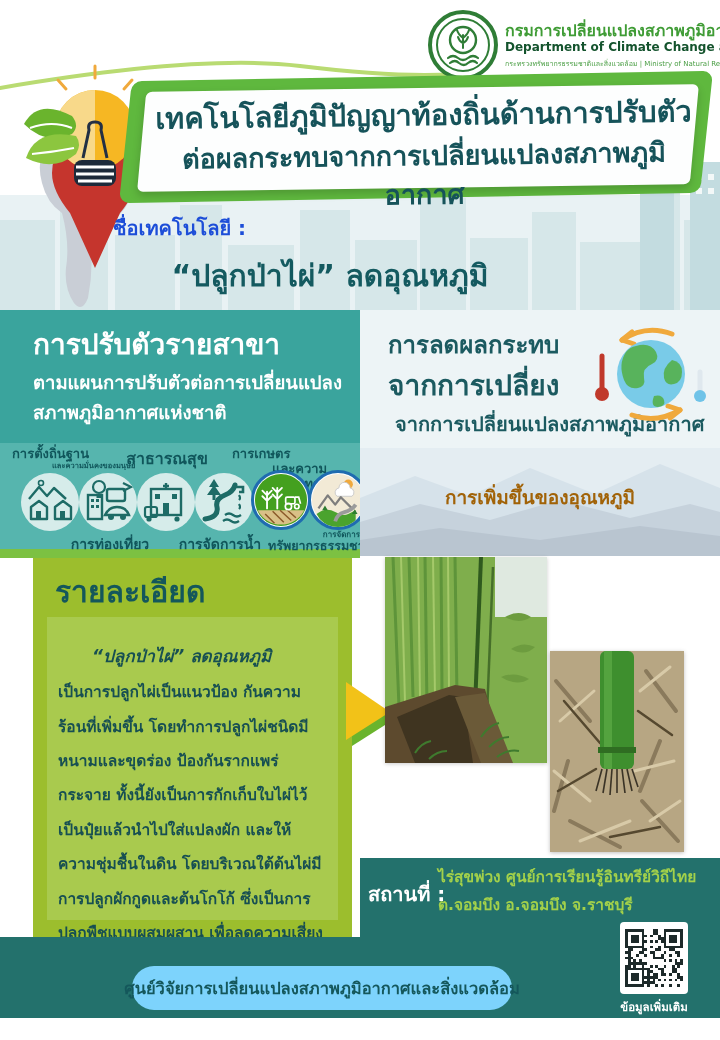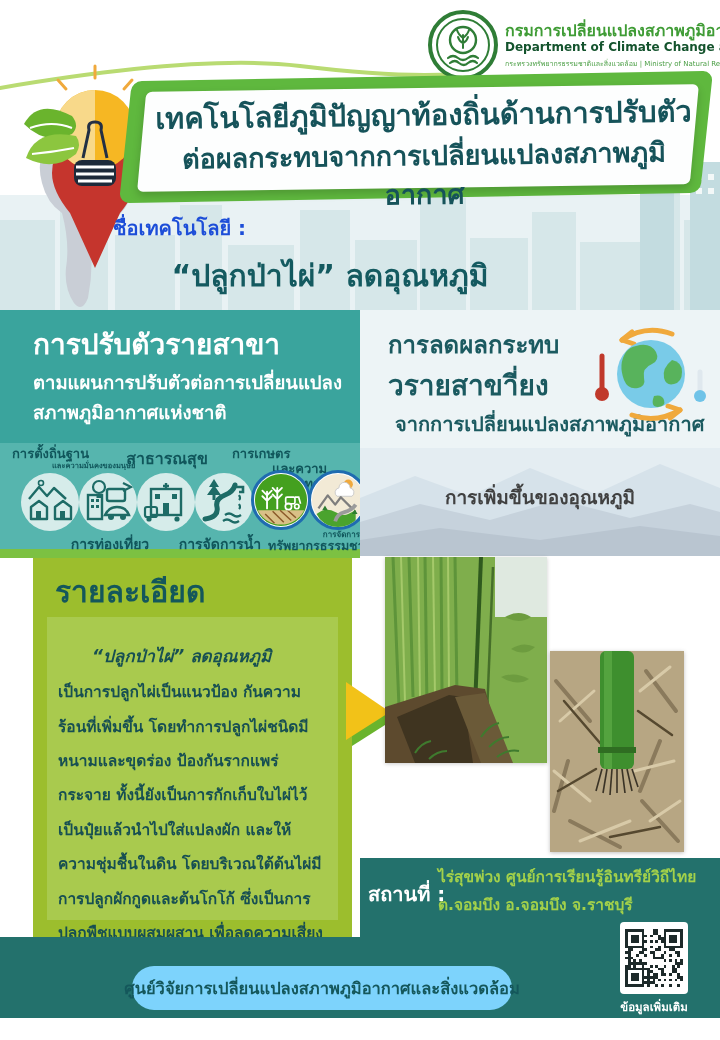--- a/index.html
+++ b/index.html
@@ -27,21 +27,21 @@
   .left-panel{left:0;top:310px;width:360px;height:246px;background:#3aa49d;}
   .icons-band{left:0;top:443px;width:360px;height:109px;background:#56b5ae;}
   .right-panel{left:360px;top:310px;width:360px;height:246px;background:#edf4f6;}
   .adapt-h{left:33px;top:322px;font-size:28px;font-weight:800;color:#ffffff;}
   .adapt-s1{left:33px;top:368px;font-size:18.5px;font-weight:700;color:#ffffff;}
   .adapt-s2{left:33px;top:398px;font-size:18.5px;font-weight:700;color:#ffffff;}
   .impact-h1{left:388px;top:325px;font-size:24px;font-weight:800;color:#1b5a60;}
   .impact-h2{left:388px;top:363px;font-size:28px;font-weight:800;color:#1b5a60;}
   .impact-s{left:395px;top:408px;font-size:20px;font-weight:700;color:#1b5a60;}
   .mountains{left:360px;top:448px;width:360px;height:108px;}
-  .risk-label{left:400px;top:482px;width:280px;text-align:center;font-size:19px;font-weight:800;color:#404040;}
+  .risk-label{left:400px;top:482px;width:280px;text-align:center;font-size:19px;font-weight:800;color:#a16207;}
   
   .sector-circle{position:absolute;top:473px;width:58px;height:58px;border-radius:50%;
     background:#d6ecea;display:flex;align-items:center;justify-content:center;overflow:hidden;}
   .sector-circle.hl{background:#ffffff;border:3px solid #1f6cb0;width:60px;height:60px;top:470px;box-sizing:border-box;}
   .sec-lab{position:absolute;color:#10565b;line-height:1.15;}
   .sec-lab .b{font-weight:800;}
   .sec-lab .s{font-weight:600;padding-left:40px;}
   
   .green-strip{left:0;top:549px;width:360px;height:9px;background:#7cc142;}
   
@@ -256,21 +256,21 @@
       <path d="M30,16 a6,6 0 0 1 12,0 a5,5 0 0 1 2,9 h-16 a5,5 0 0 1 2,-9" fill="#ffffff" stroke="#c9c9c9" stroke-width="1"></path>
       <path d="M8,38 l10,-14 8,10 6,-8 12,12" fill="none" stroke="#7d7d7d" stroke-width="2.4" stroke-linejoin="round"></path>
       <path d="M6,44 q10,-8 20,-2 q8,5 14,2 l8,-4 v14 a28,28 0 0 1 -42,-10" fill="#4aa32e"></path>
       <path d="M26,52 q2,-8 10,-10 q8,-2 12,-8" fill="none" stroke="#9b9b9b" stroke-width="4"></path>
       <path d="M12,40 l3,-5 3,5 Z M44,44 l3,-5 3,5 Z" fill="#2e7d32"></path>
     </svg>
   </div>
 
   <div class="abs right-panel"></div>
   <div class="abs impact-h1">การลดผลกระทบ</div>
-  <div class="abs impact-h2">วรายสาขาี่ยง</div>
+  <div class="abs impact-h2">จากการเปลี่ยง</div>
   <div class="abs impact-s">จากการเปลี่ยนแปลงสภาพภูมิอากาศ</div>
   <svg class="abs" style="left:588px;top:322px;width:126px;height:104px;" viewBox="0 0 126 104">
     <path d="M34,18 q24,-16 50,-6" fill="none" stroke="#f0a93c" stroke-width="5" stroke-linecap="round"></path>
     <path d="M34,18 l10,-8 M34,18 l12,4" stroke="#f0a93c" stroke-width="5" stroke-linecap="round"></path>
     <path d="M92,88 q-24,14 -48,5" fill="none" stroke="#f0a93c" stroke-width="5" stroke-linecap="round"></path>
     <path d="M92,88 l-10,8 M92,88 l-12,-4" stroke="#f0a93c" stroke-width="5" stroke-linecap="round"></path>
     <line x1="14" y1="34" x2="14" y2="66" stroke="#c0392b" stroke-width="5" stroke-linecap="round"></line>
     <circle cx="14" cy="72" r="7" fill="#c0392b"></circle>
     <line x1="112" y1="50" x2="112" y2="68" stroke="#dfe8ee" stroke-width="5" stroke-linecap="round"></line>
     <circle cx="112" cy="74" r="6" fill="#6fc3e8"></circle>

